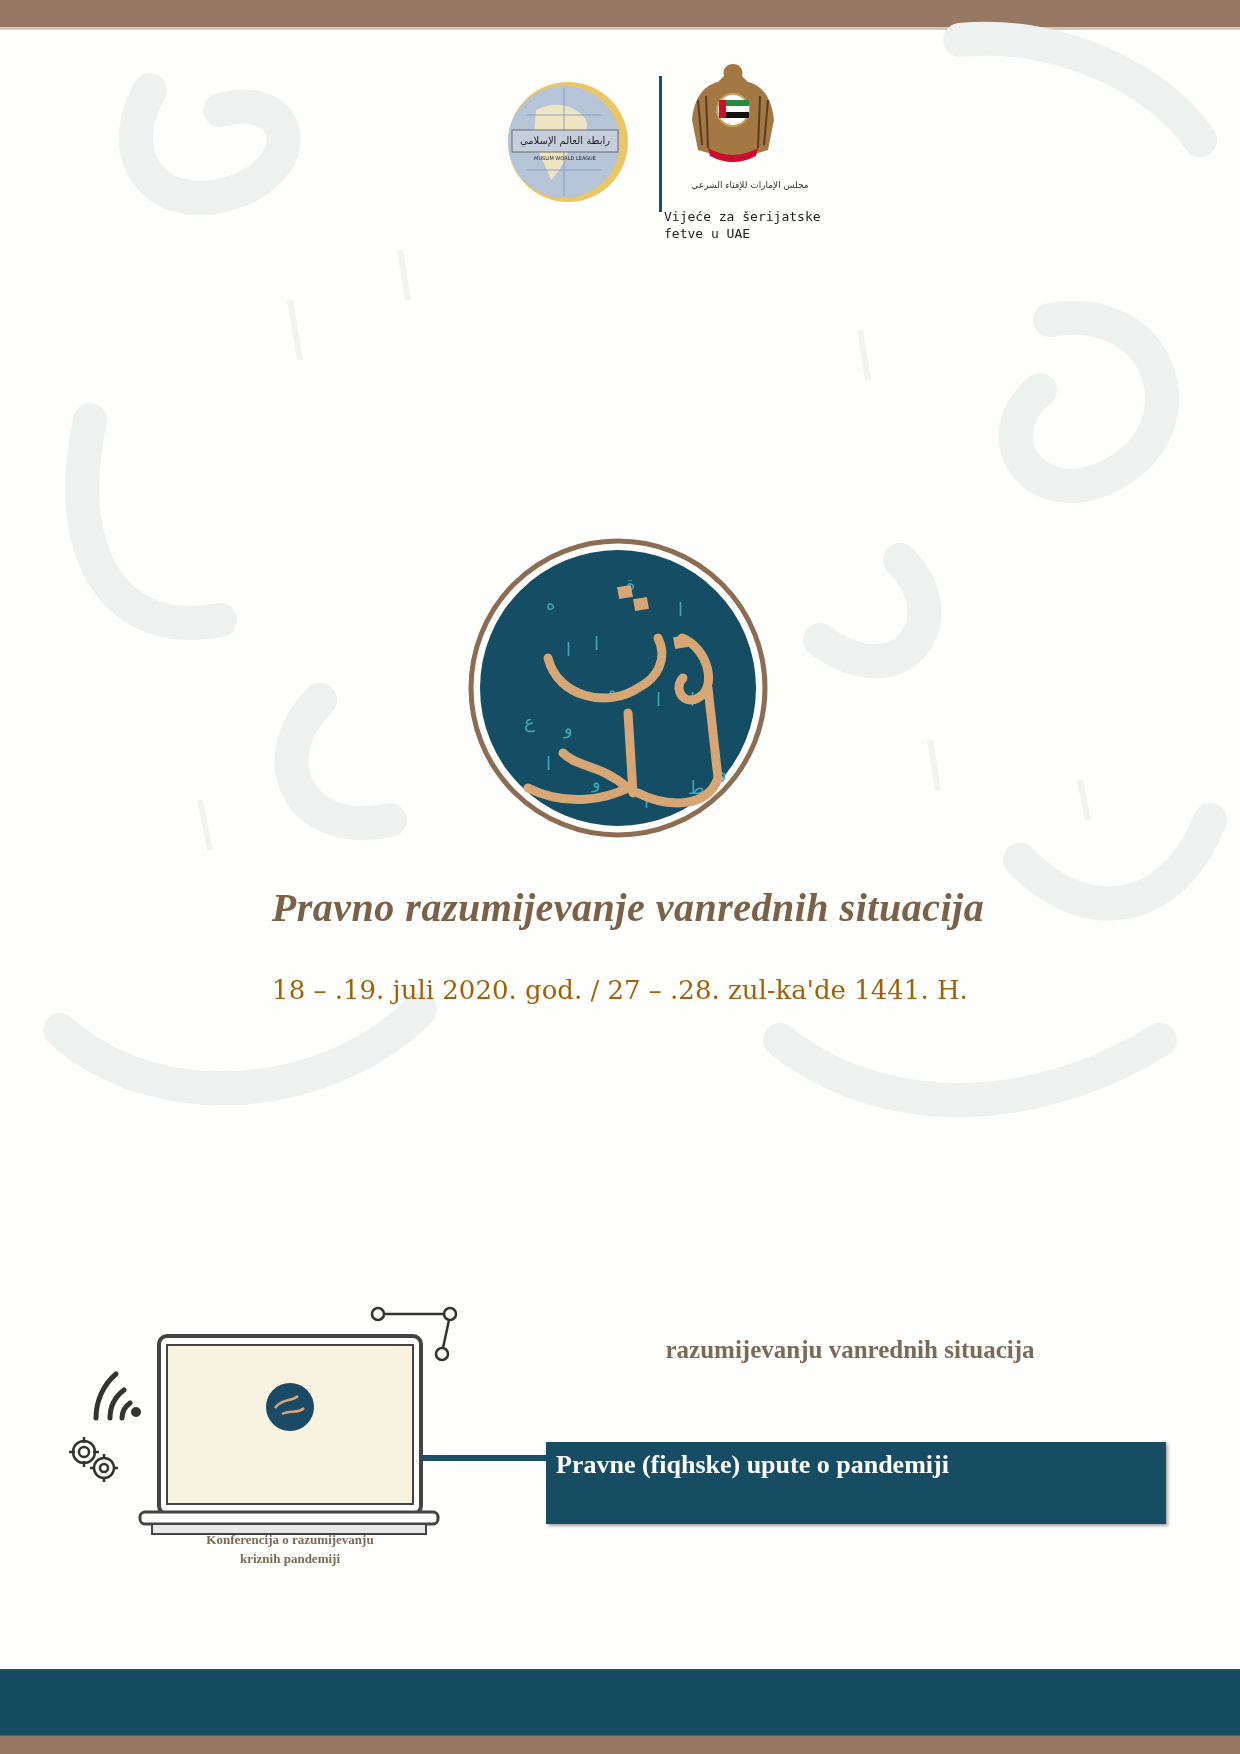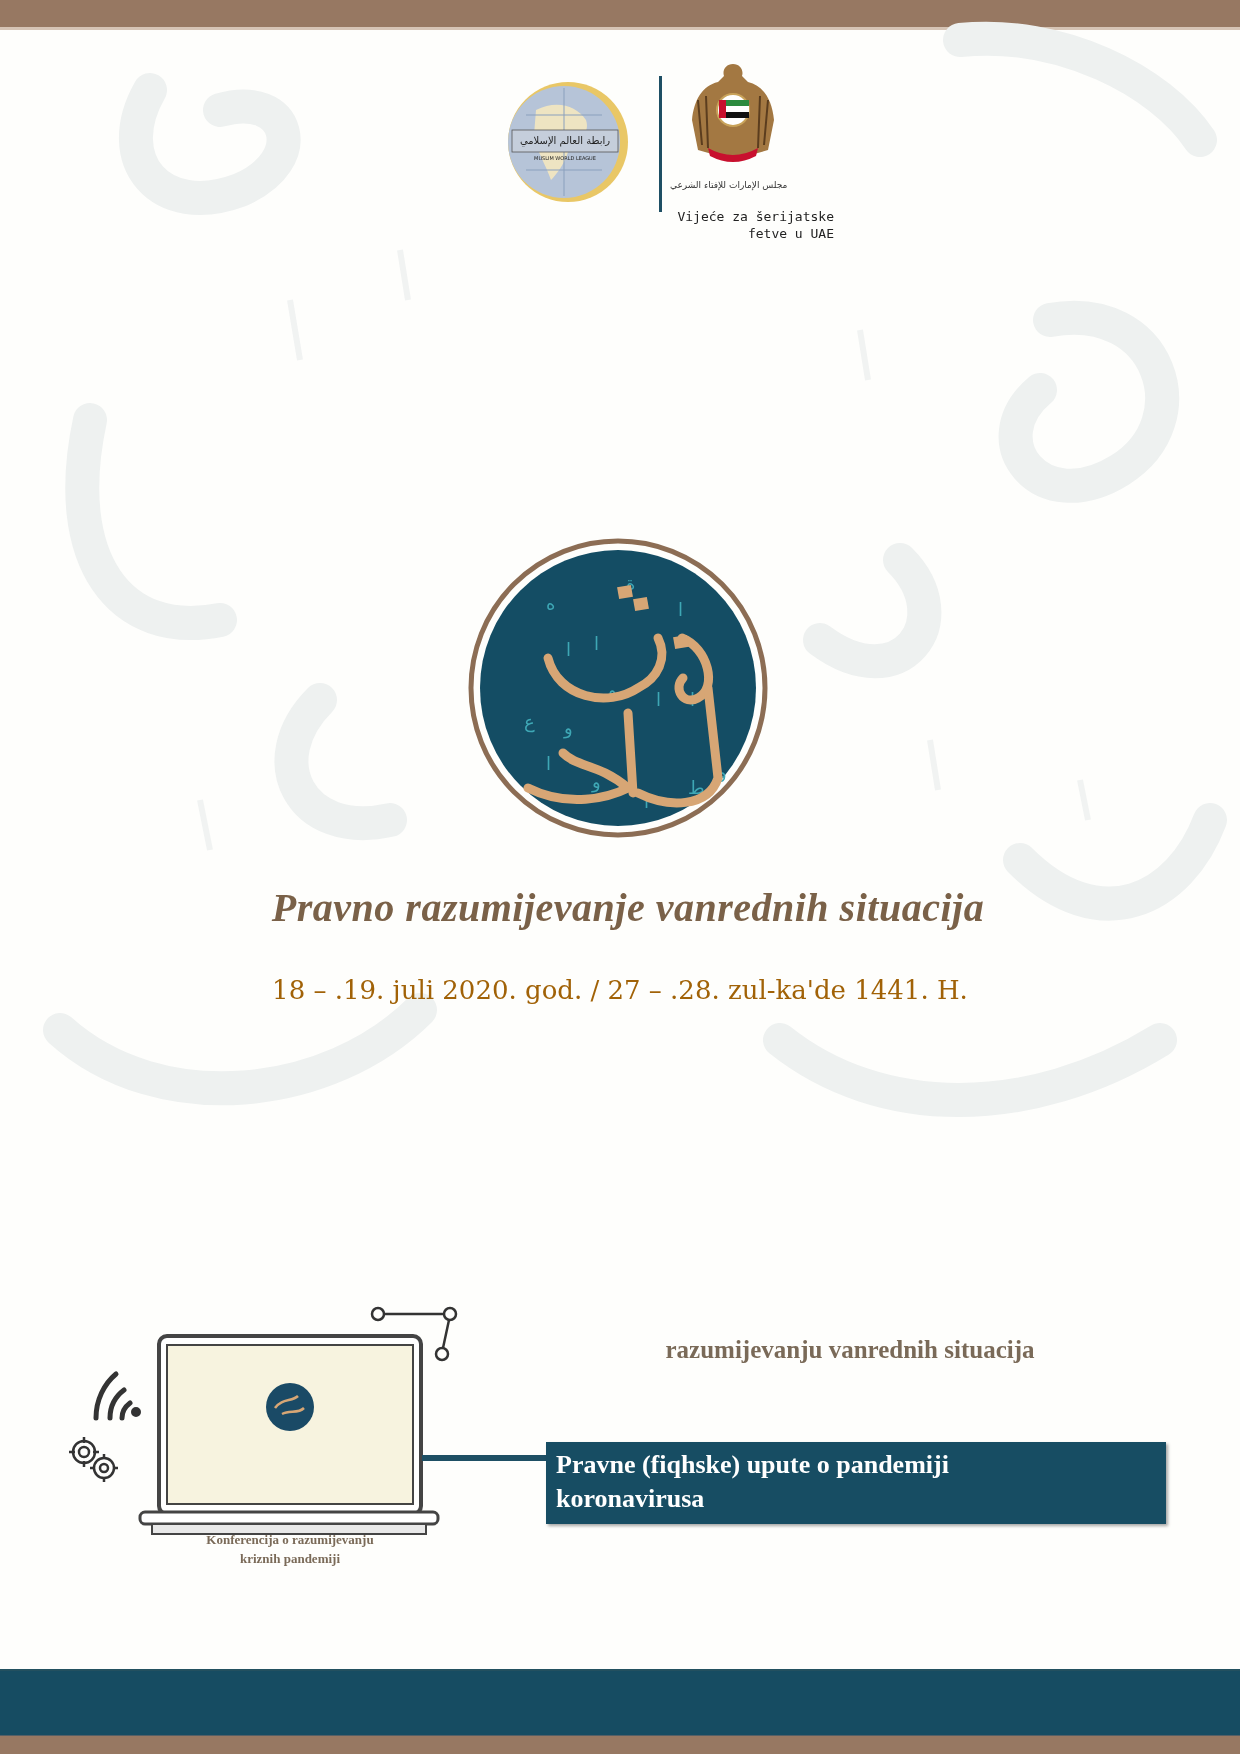--- a/index.html
+++ b/index.html
@@ -7,22 +7,22 @@
     width: 1240px; height: 1754px; position: relative; overflow: hidden;
     background: #fefefc;
     font-family: "Liberation Serif", serif;
   }
   .top-bar { position: absolute; left: 0; top: 0; width: 1240px; height: 27px; background: #977862; border-bottom: 3px solid #d6c4b5; }
   .watermark { position: absolute; left: 0; top: 0; width: 1240px; height: 1754px; pointer-events: none; }
   .logos { position: absolute; left: 498px; top: 56px; width: 340px; height: 200px; }
   .mwl-logo { position: absolute; left: 8px; top: 24px; width: 124px; height: 124px; }
   .logo-divider { position: absolute; left: 161px; top: 20px; width: 3px; height: 136px; background: #1e4f64; }
   .uae-emblem { position: absolute; left: 190px; top: 4px; width: 90px; height: 110px; }
-  .uae-arabic { position: absolute; left: 172px; top: 124px; width: 160px; text-align: left; font-family: "DejaVu Sans", sans-serif; font-size: 9px; color: #333; }
-  .uae-caption { position: absolute; left: 166px; top: 152px; width: 170px; text-align: right; font-family: "DejaVu Sans Mono", monospace; font-size: 13px; line-height: 17px; color: #222; }
+  .uae-arabic { position: absolute; left: 172px; top: 124px; width: 160px; text-align: center; font-family: "DejaVu Sans", sans-serif; font-size: 9px; color: #333; }
+  .uae-caption { position: absolute; left: 166px; top: 152px; width: 170px; text-align: left; font-family: "DejaVu Sans Mono", monospace; font-size: 13px; line-height: 17px; color: #222; }
   .main-emblem { position: absolute; left: 468px; top: 538px; width: 300px; height: 300px; }
   .main-title { position: absolute; left: 0; top: 884px; width: 1240px; text-align: center; font-family: "Liberation Serif", serif; font-style: italic; font-weight: bold; font-size: 40px; color: #7a6148; letter-spacing: 0.5px; margin-left: 8px; }
   .date-line { position: absolute; left: 0; top: 975px; width: 1240px; text-align: center; font-family: "DejaVu Serif", serif; font-size: 26px; color: #a16207; }
   .laptop { position: absolute; left: 60px; top: 1290px; width: 420px; height: 260px; }
   .laptop-screen-text { position: absolute; left: 170px; top: 1530px; width: 240px; text-align: center; font-family: "Liberation Serif", serif; font-weight: bold; font-size: 13px; line-height: 19px; color: #7a6a58; }
   .connector { position: absolute; left: 422px; top: 1455px; width: 126px; height: 6px; background: #1e4f64; }
   .press-heading { position: absolute; left: 540px; top: 1332px; width: 620px; text-align: center; font-family: "Liberation Serif", serif; font-weight: bold; font-size: 25px; line-height: 36px; color: #7a6a58; }
   .press-box { position: absolute; left: 546px; top: 1417px; width: 620px; height: 82px; background: #174d63; box-shadow: 2px 2px 3px rgba(0,0,0,0.35); box-sizing: border-box; padding: 6px 10px; margin-top: 25px; }
   .press-box-text { font-family: "Liberation Serif", serif; font-weight: bold; font-size: 26px; line-height: 34px; color: #ffffff; }
   .bottom-band { position: absolute; left: 0; top: 1669px; width: 1240px; height: 64px; background: #164c62; border-top: 2px solid #23505f; border-bottom: 3px solid #555f66; }
@@ -156,17 +156,16 @@
 </div>
 
 <div class="connector"></div>
 
 <div class="press-heading">
   <div>razumijevanju vanrednih situacija</div>
 </div>
 
 <div class="press-box">
   <div class="press-box-text">Pravne (fiqhske) upute o pandemiji</div>
-  <div class="press-box-text">koronavirusa</div>
 </div>
 
 <div class="bottom-band"></div>
 <div class="bottom-bar"></div>
 
 </body></html>

